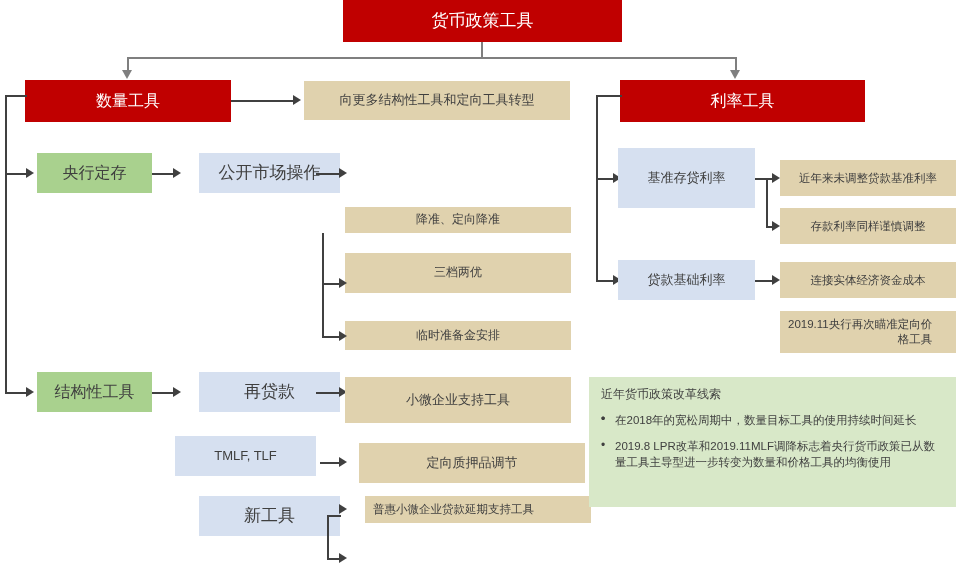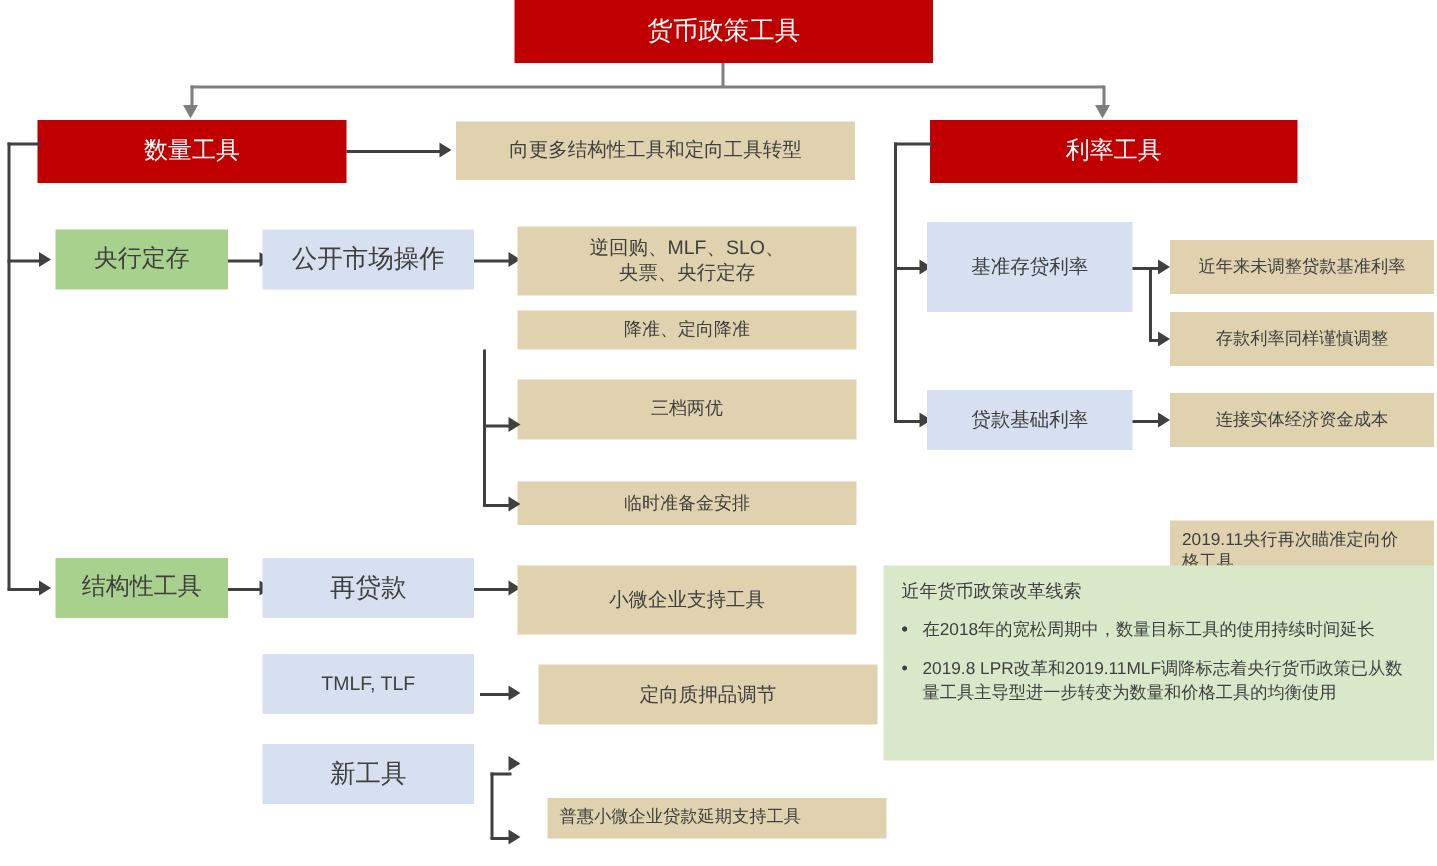--- a/index.html
+++ b/index.html
@@ -24,26 +24,26 @@
     white-space:pre-line;
   }
   .red{background:#C00000;color:#ffffff;}
   .tan{background:#E0D2AE;color:#3f3f3f;}
   .green{background:#A9D18E;color:#3f3f3f;}
   .blue{background:#D6E0F0;color:#3f3f3f;}
   .note{background:#D8E8C8;color:#3f3f3f;}
 
   .t-title{font-size:17px;}
   .t-cat{font-size:16px;}
-  .t-mid{font-size:17px;}
+  .t-mid{font-size:17px;margin-left:24px;}
   .t-sub{font-size:13px;}
   .t-leaf{font-size:12px;}
   .t-leaf-s{font-size:11.5px;}
 
-  .just-left{justify-content:flex-start;text-align:left;padding-left:8px;margin-top:36px;}
+  .just-left{justify-content:flex-start;text-align:right;padding-left:8px;}
 
   
   .ln{position:absolute;background:#404040;}
   .ln.h{height:1.6px;}
   .ln.v{width:1.6px;}
   .ln.thick{background:#7f7f7f;}
   .ln.h.thick{height:2.2px;}
   .ln.v.thick{width:2.2px;}
 
   .arr{position:absolute;width:0;height:0;}
@@ -111,22 +111,20 @@
   <div class="box green t-cat" style="left:37px;top:372px;width:115px;height:40px;">结构性工具</div>
 
   <div class="ln h" style="left:152px;top:173px;width:22px;"></div>
   <div class="arr right" style="left:173px;top:168px;"></div>
   <div class="box blue t-mid" style="left:175px;top:153px;width:141px;height:40px;">公开市场操作</div>
 
 
   <div class="ln h" style="left:316px;top:173px;width:25px;"></div>
   <div class="arr right" style="left:339px;top:168px;"></div>
 
-  <div class="box tan t-sub" style="left:345px;top:151px;width:226px;height:46px;">逆回购、MLF、SLO、
-央票、央行定存</div>
 
   <div class="box tan t-leaf" style="left:345px;top:207px;width:226px;height:26px;">降准、定向降准</div>
 
   <div class="box tan t-leaf" style="left:345px;top:253px;width:226px;height:40px;">三档两优</div>
 
   <div class="box tan t-leaf" style="left:345px;top:321px;width:226px;height:29px;">临时准备金安排</div>
 
   <div class="ln v" style="left:322px;top:233px;height:103px;"></div>
   <div class="ln h" style="left:322px;top:283px;width:20px;"></div>
   <div class="arr right" style="left:339px;top:278px;"></div>

